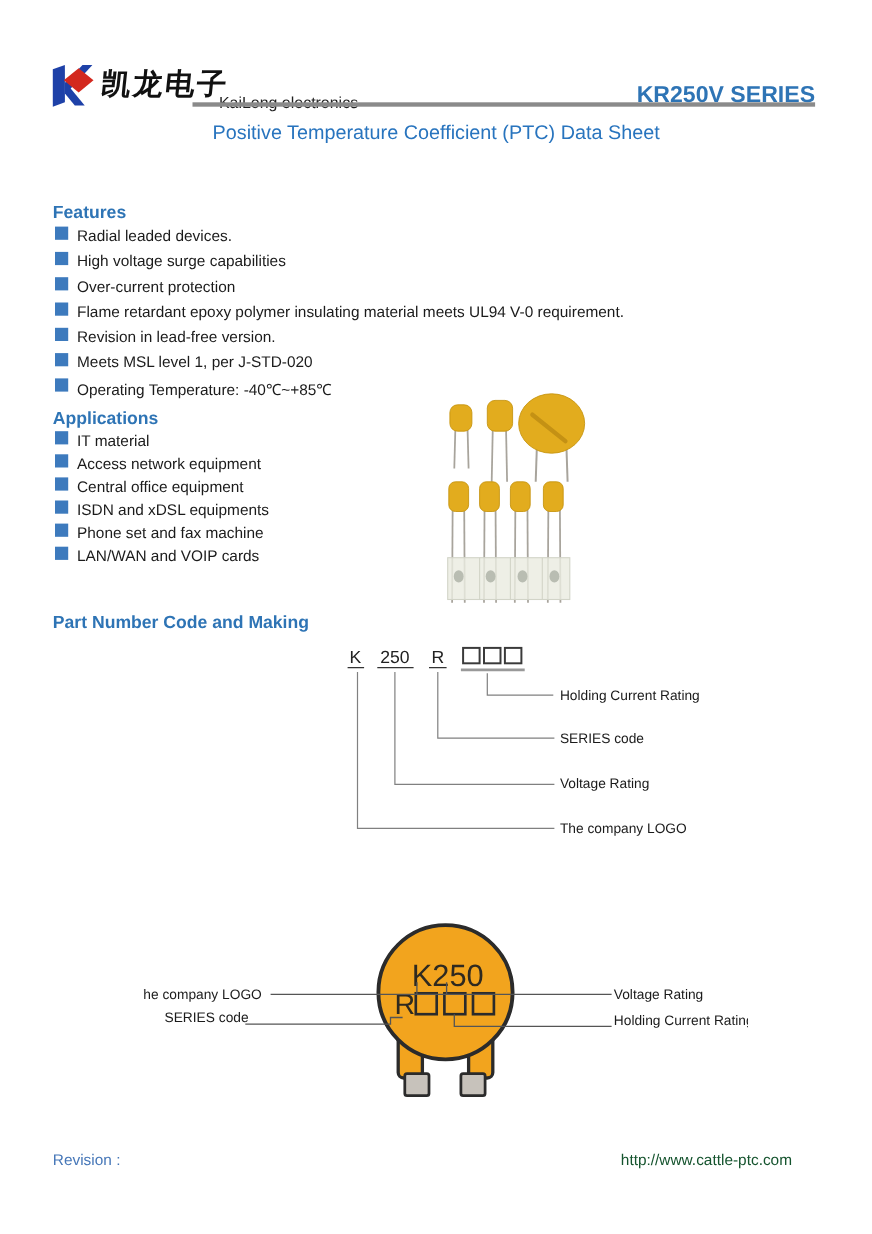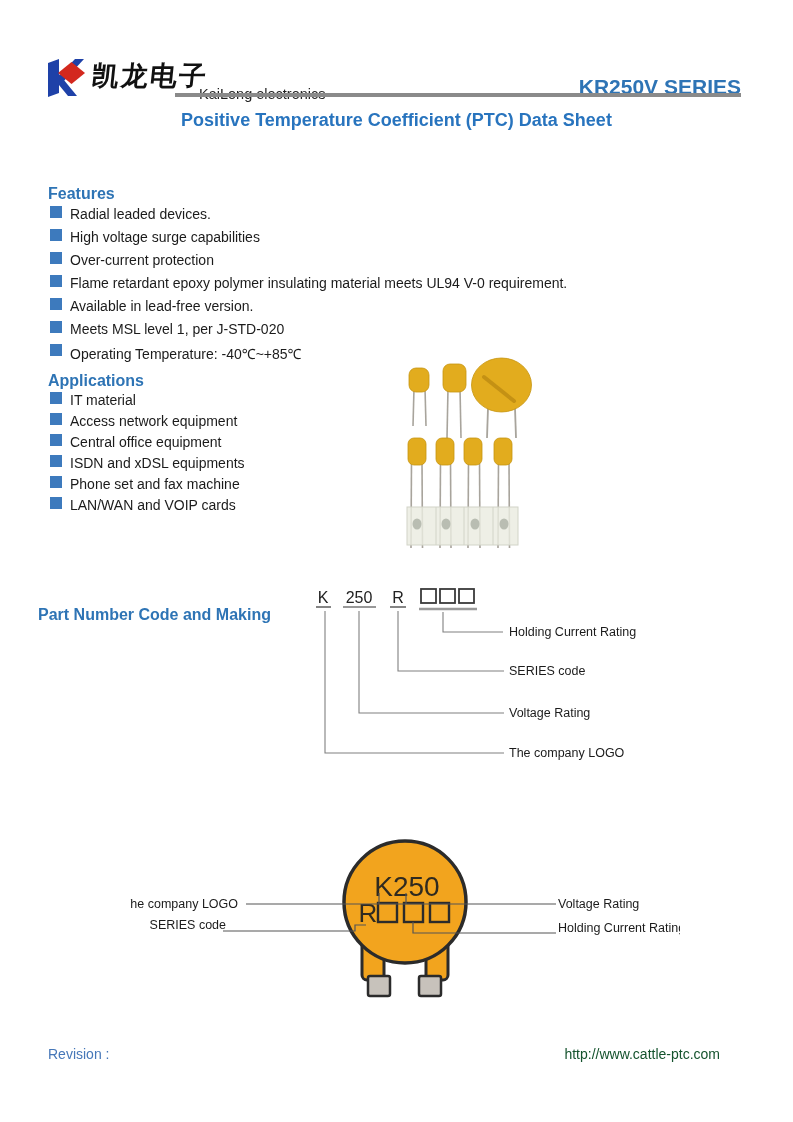--- a/index.html
+++ b/index.html
@@ -6,21 +6,21 @@
   .page{
     position:relative;width:793px;height:1122px;background:#ffffff;overflow:hidden;
     font-family:"Liberation Sans",sans-serif;color:#1b1b1b;
   }
   .abs{position:absolute;}
   
   .brand-cn{left:92px;top:58px;font-size:27px;font-weight:bold;color:#111;transform:skewX(-6deg);letter-spacing:2px;white-space:nowrap;}
   .company{left:199px;top:86px;font-size:14.5px;color:#1f1f1f;white-space:nowrap;}
   .series{right:52px;top:75px;font-size:21px;font-weight:bold;color:#2E74B5;white-space:nowrap;}
   .rule{left:175px;top:93px;width:566px;height:4px;background:#8a8a8a;}
-  .title{left:0;right:0;top:110px;text-align:center;font-size:18px;font-weight:bold;color:#2874BE;}
+  .title{left:0;right:0;top:110px;text-align:center;font-size:18px;font-weight:normal;color:#2874BE;}
   
   .sec-h{font-size:16px;font-weight:bold;color:#2E74B5;white-space:nowrap;}
   ul.blist{list-style:none;margin:0;padding:0;}
   ul.blist li{display:flex;}
   .f-list li{height:23px;}
   .a-list li{height:21px;}
   .bullet{width:12px;height:12px;background:#3D7ABD;margin-right:8px;flex:0 0 auto;}
   .blist .txt{font-size:14px;color:#1b1b1b;white-space:nowrap;}
   
   .footer-txt{font-size:14px;color:#4677B8;white-space:nowrap;}
@@ -59,21 +59,21 @@
     <li>
         <span class="bullet"></span>
         <span class="txt">Over-current protection</span>
       </li>
     <li>
         <span class="bullet"></span>
         <span class="txt">Flame retardant epoxy polymer insulating material meets UL94 V-0 requirement.</span>
       </li>
     <li>
         <span class="bullet"></span>
-        <span class="txt">Available in lead-free version.</span>
+        <span class="txt">Revision in lead-free version.</span>
       </li>
     <li>
         <span class="bullet"></span>
         <span class="txt">Meets MSL level 1, per J-STD-020</span>
       </li>
     <li>
         <span class="bullet"></span>
         <span class="txt">Operating Temperature: -40℃~+85℃</span>
       </li>
   </ul>
@@ -136,21 +136,21 @@
     <rect x="9" y="159" width="111" height="38" fill="#eaece1" fill-opacity="0.82" stroke="#d2d4c8" stroke-width="1"></rect>
     <line x1="38" y1="159" x2="38" y2="197" stroke="#d2d4c8" stroke-width="1"></line>
     <line x1="66" y1="159" x2="66" y2="197" stroke="#d2d4c8" stroke-width="1"></line>
     <line x1="95" y1="159" x2="95" y2="197" stroke="#d2d4c8" stroke-width="1"></line>
     <ellipse cx="19" cy="176" rx="4.5" ry="5.5" fill="#b9bdb2"></ellipse>
     <ellipse cx="48" cy="176" rx="4.5" ry="5.5" fill="#b9bdb2"></ellipse>
     <ellipse cx="77" cy="176" rx="4.5" ry="5.5" fill="#b9bdb2"></ellipse>
     <ellipse cx="106" cy="176" rx="4.5" ry="5.5" fill="#b9bdb2"></ellipse>
   </svg>
 
-  <div class="abs sec-h" style="left:38px;top:558px;margin-top:48px;">Part Number Code and Making</div>
+  <div class="abs sec-h" style="left:48px;top:558px;">Part Number Code and Making</div>
 
   <svg class="abs" style="left:300px;top:585px;" width="340" height="185" viewBox="0 0 340 185">
     <text x="23" y="18" text-anchor="middle" font-size="16" fill="#222">K</text>
     <text x="59" y="18" text-anchor="middle" font-size="16" fill="#222">250</text>
     <text x="98" y="18" text-anchor="middle" font-size="16" fill="#222">R</text>
     <line x1="16" y1="22" x2="31" y2="22" stroke="#333" stroke-width="1.2"></line>
     <line x1="43" y1="22" x2="76" y2="22" stroke="#333" stroke-width="1.2"></line>
     <line x1="90" y1="22" x2="106" y2="22" stroke="#333" stroke-width="1.2"></line>
     <rect x="121" y="4" width="15" height="14" fill="#fff" stroke="#3a3a3a" stroke-width="1.8"></rect>
     <rect x="140" y="4" width="15" height="14" fill="#fff" stroke="#3a3a3a" stroke-width="1.8"></rect>

